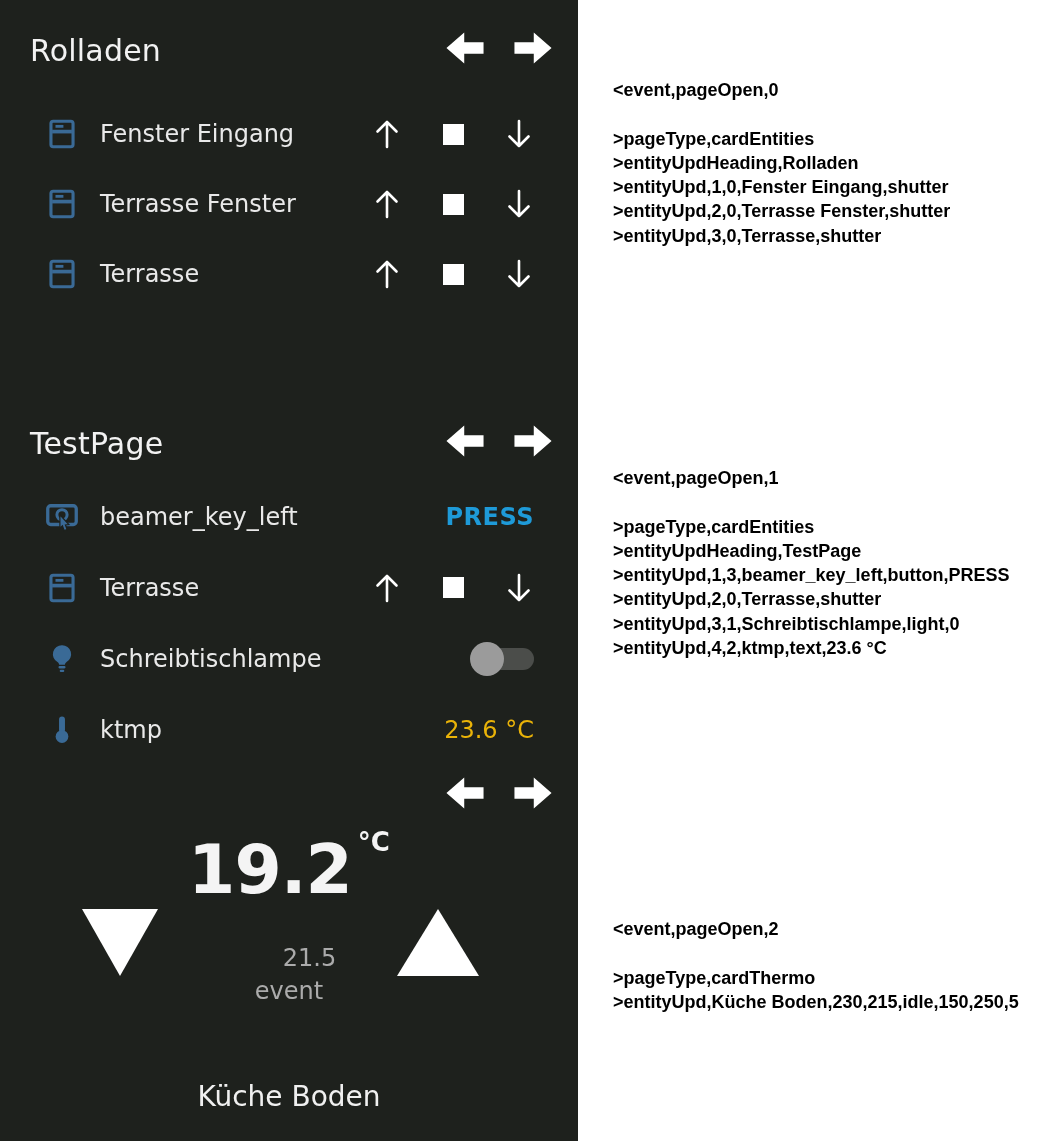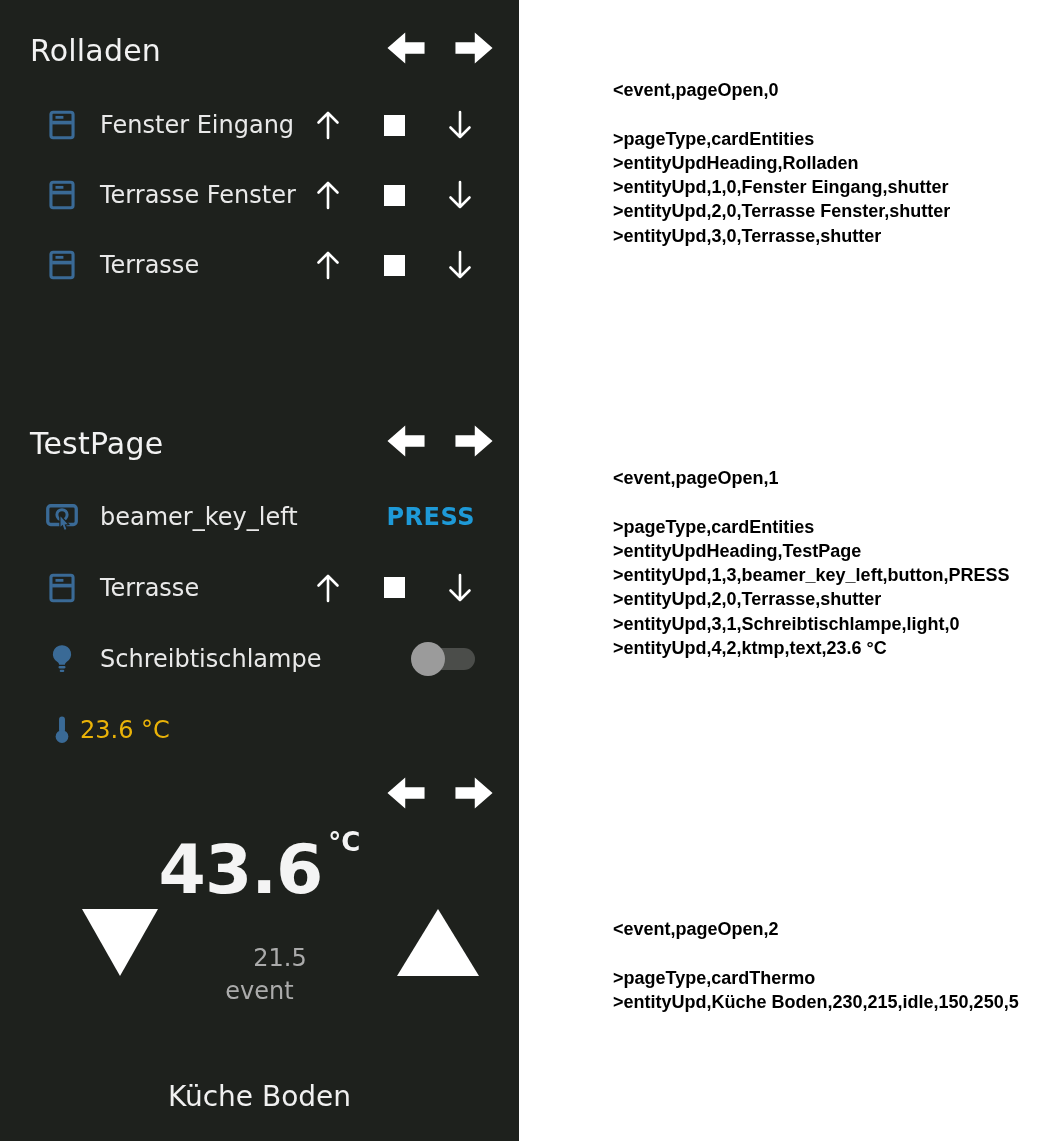--- a/index.html
+++ b/index.html
@@ -1,19 +1,19 @@
 <!DOCTYPE html>
 <html><head>
 <meta charset="utf-8">
 <style>
   html,body{margin:0;padding:0;}
   body{width:1045px;height:1141px;position:relative;background:#ffffff;font-family:"DejaVu Sans",sans-serif;overflow:hidden;}
 
   
-  .panel{position:absolute;left:0;top:0;width:519px;height:1141px;background:#1e211d;color:#ededed;}
+  .panel{position:absolute;left:0;top:0;width:578px;height:1141px;background:#1e211d;color:#ededed;}
 
   .card-header{position:absolute;left:30px;right:24px;height:52px;display:flex;justify-content:space-between;align-items:center;}
   .card-title{font-size:30px;color:#f2f2f2;letter-spacing:.2px;}
   .nav{display:flex;gap:26px;align-items:center;}
   .nav-btn{display:flex;align-items:center;justify-content:center;cursor:pointer;}
 
   .rows{position:absolute;left:0;right:0;}
   .row{display:flex;align-items:center;height:70px;padding:0 44px;}
   .row-2{height:71px;}
   .eicon{width:36px;display:flex;justify-content:center;align-items:center;}
@@ -62,21 +62,21 @@
             </svg></span>
       </div>
       <div class="nav-btn">
         <span><svg width="42" height="34" viewBox="0 0 26 22">
               <polygon points="1,7.3 13.5,7.3 13.5,1 25,11 13.5,21 13.5,14.7 1,14.7" fill="#fff"></polygon>
             </svg></span>
       </div>
     </div>
   </div>
 
-  <div class="rows" style="top:90px;">
+  <div class="rows" style="top:99px;">
 
     <div class="row">
       <span class="eicon">
         <svg width="34" height="34" viewBox="0 0 24 24">
             <rect x="4.2" y="3" width="15.6" height="18" rx="1.6" fill="none" stroke="#3a6a96" stroke-width="2.2"></rect>
             <line x1="5" y1="10.3" x2="19" y2="10.3" stroke="#3a6a96" stroke-width="2.6"></line>
             <line x1="7.4" y1="6.6" x2="13" y2="6.6" stroke="#3a6a96" stroke-width="2"></line>
           </svg>
       </span>
       <span class="elabel">Fenster Eingang</span>
@@ -221,39 +221,40 @@
       </span>
     </div>
 
     <div class="row row-2">
       <span class="eicon">
         <svg width="34" height="34" viewBox="0 0 24 24">
             <rect x="9.9" y="2.4" width="4.2" height="11.6" rx="2.1" fill="#3a6a96"></rect>
             <circle cx="12" cy="16.6" r="4.5" fill="#3a6a96"></circle>
           </svg>
       </span>
+      <span class="elabel">ktmp</span>
       <span class="value">23.6 °C</span>
     </div>
   </div>
 
   <div class="thermo-nav">
     <div class="nav-btn">
       <span><svg width="42" height="34" viewBox="0 0 26 22">
             <polygon points="25,7.3 12.5,7.3 12.5,1 1,11 12.5,21 12.5,14.7 25,14.7" fill="#fff"></polygon>
           </svg></span>
     </div>
     <div class="nav-btn">
       <span><svg width="42" height="34" viewBox="0 0 26 22">
             <polygon points="1,7.3 13.5,7.3 13.5,1 25,11 13.5,21 13.5,14.7 1,14.7" fill="#fff"></polygon>
           </svg></span>
     </div>
   </div>
 
   <div class="thermo-temp">
-    <span class="cur-temp">43.6</span>
+    <span class="cur-temp">19.2</span>
     <span class="cur-unit">°C</span>
   </div>
 
   <div class="tri tri-down"></div>
   <div class="tri tri-up"></div>
 
   <div class="target">21.5</div>
   <div class="state">event</div>
   <div class="thermo-name">Küche Boden</div>
 

